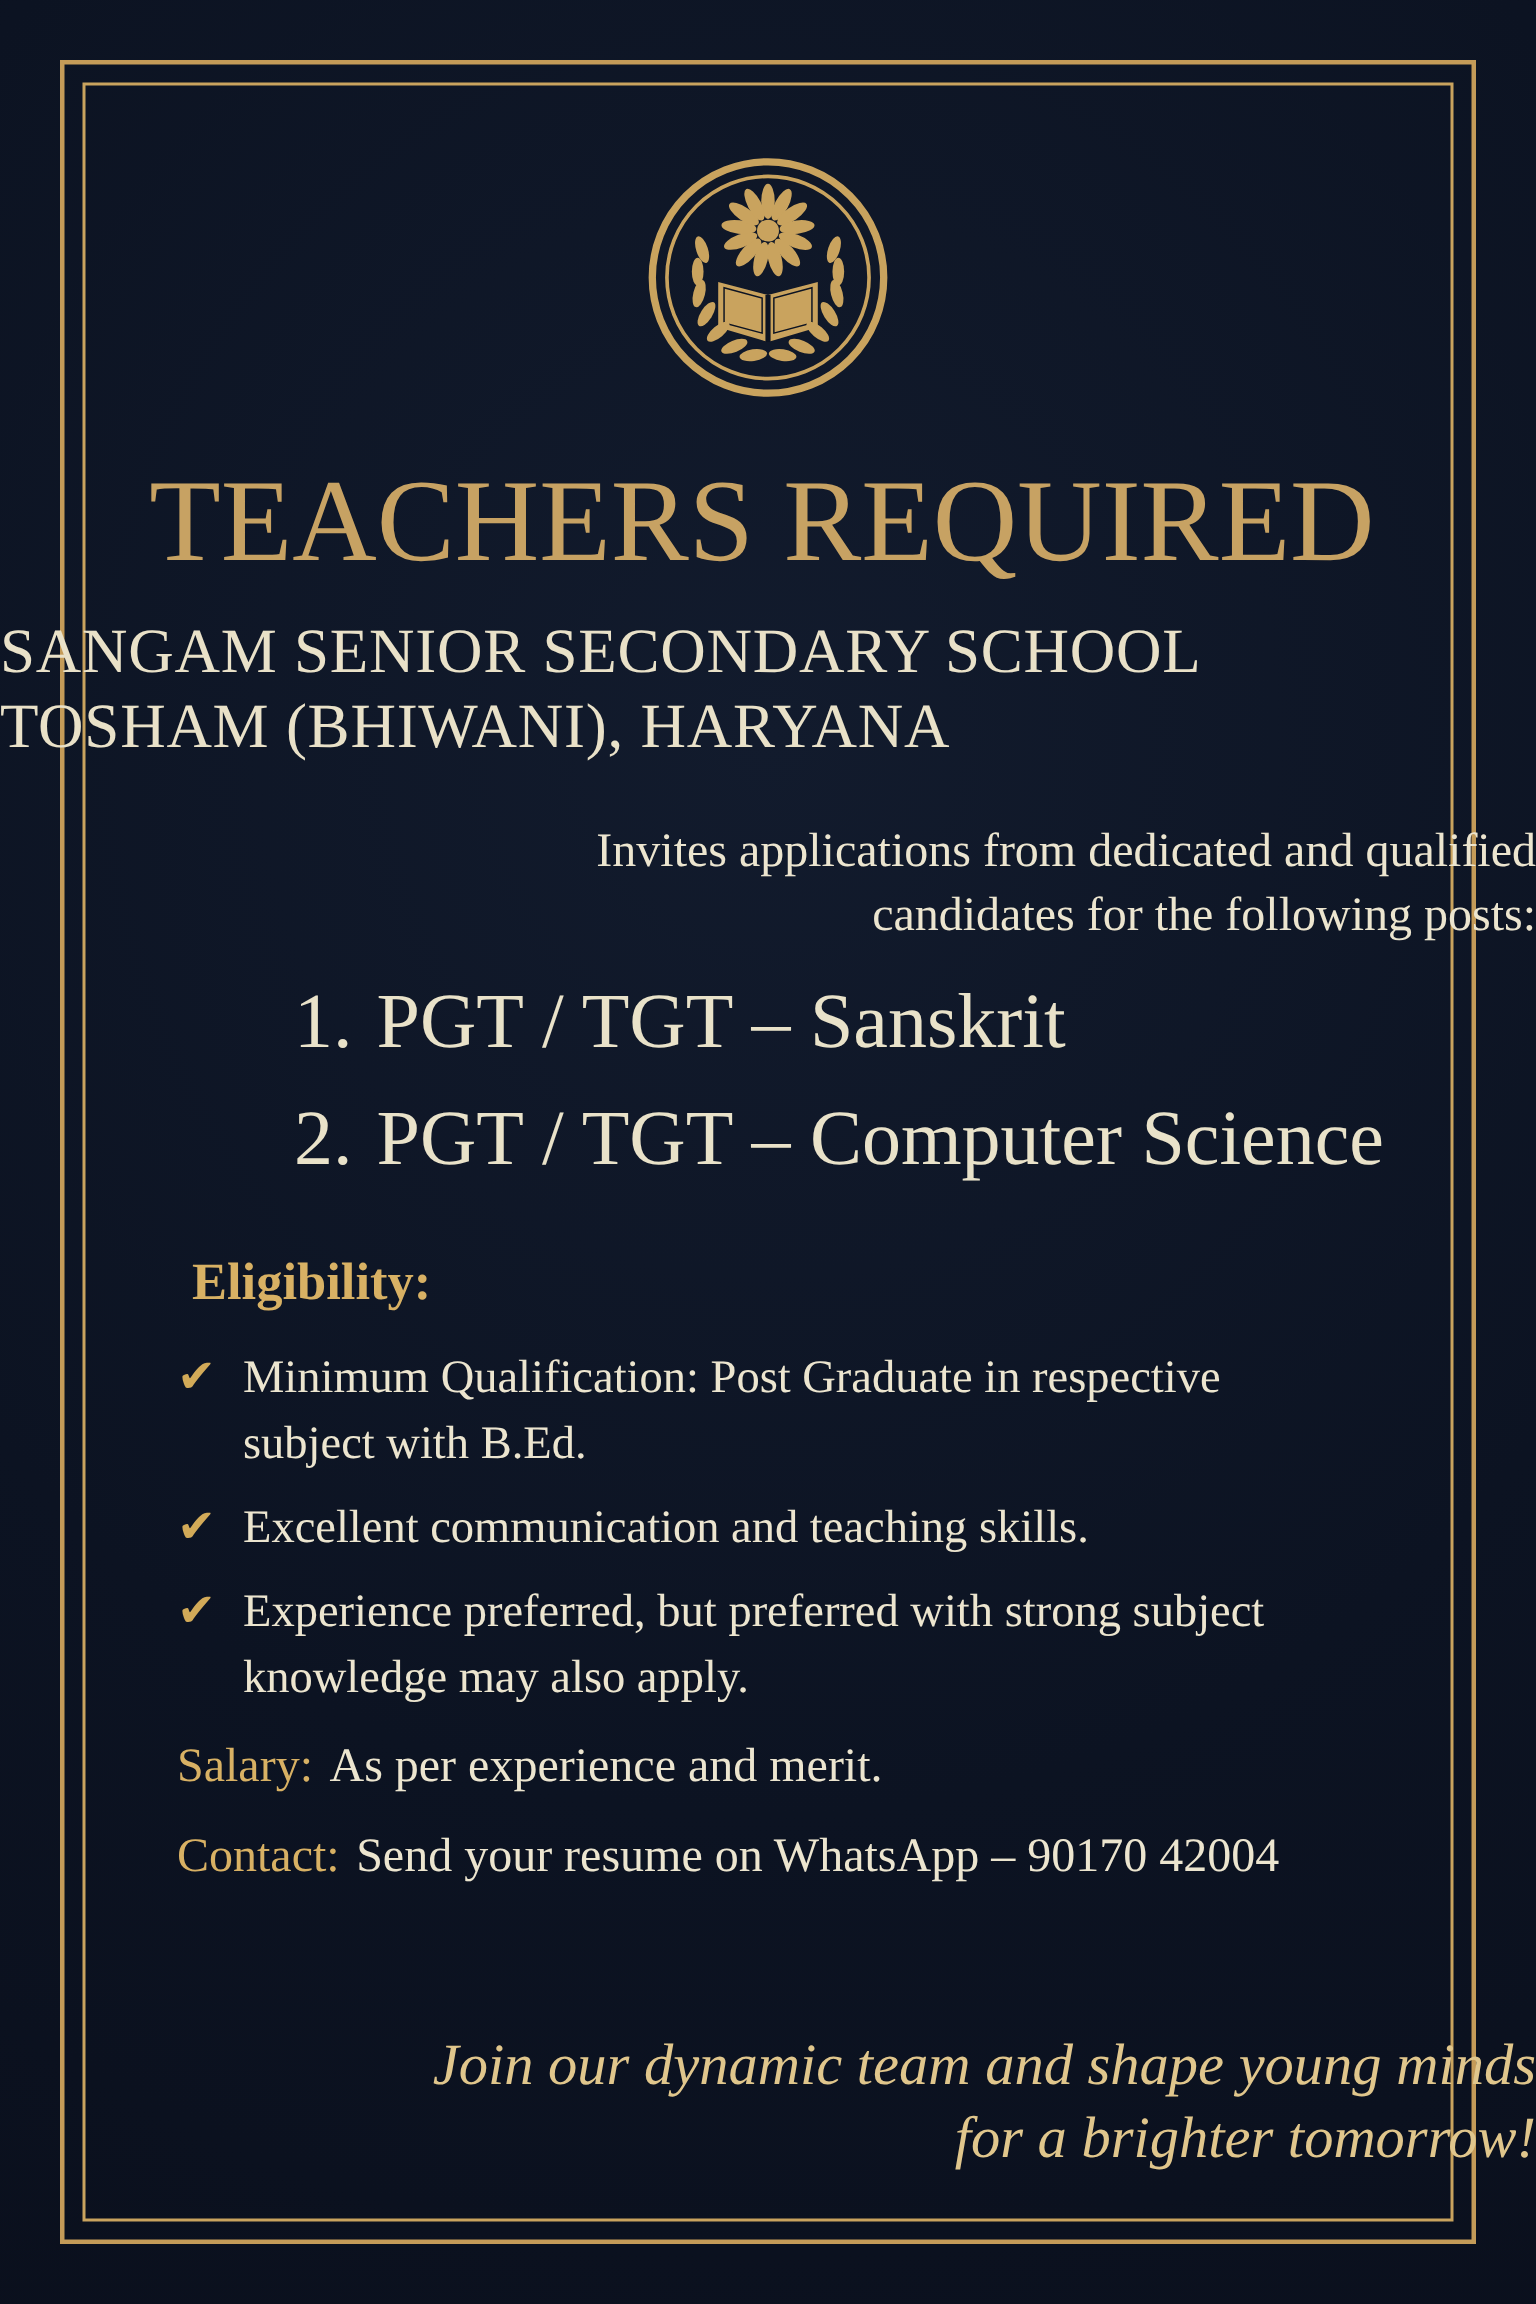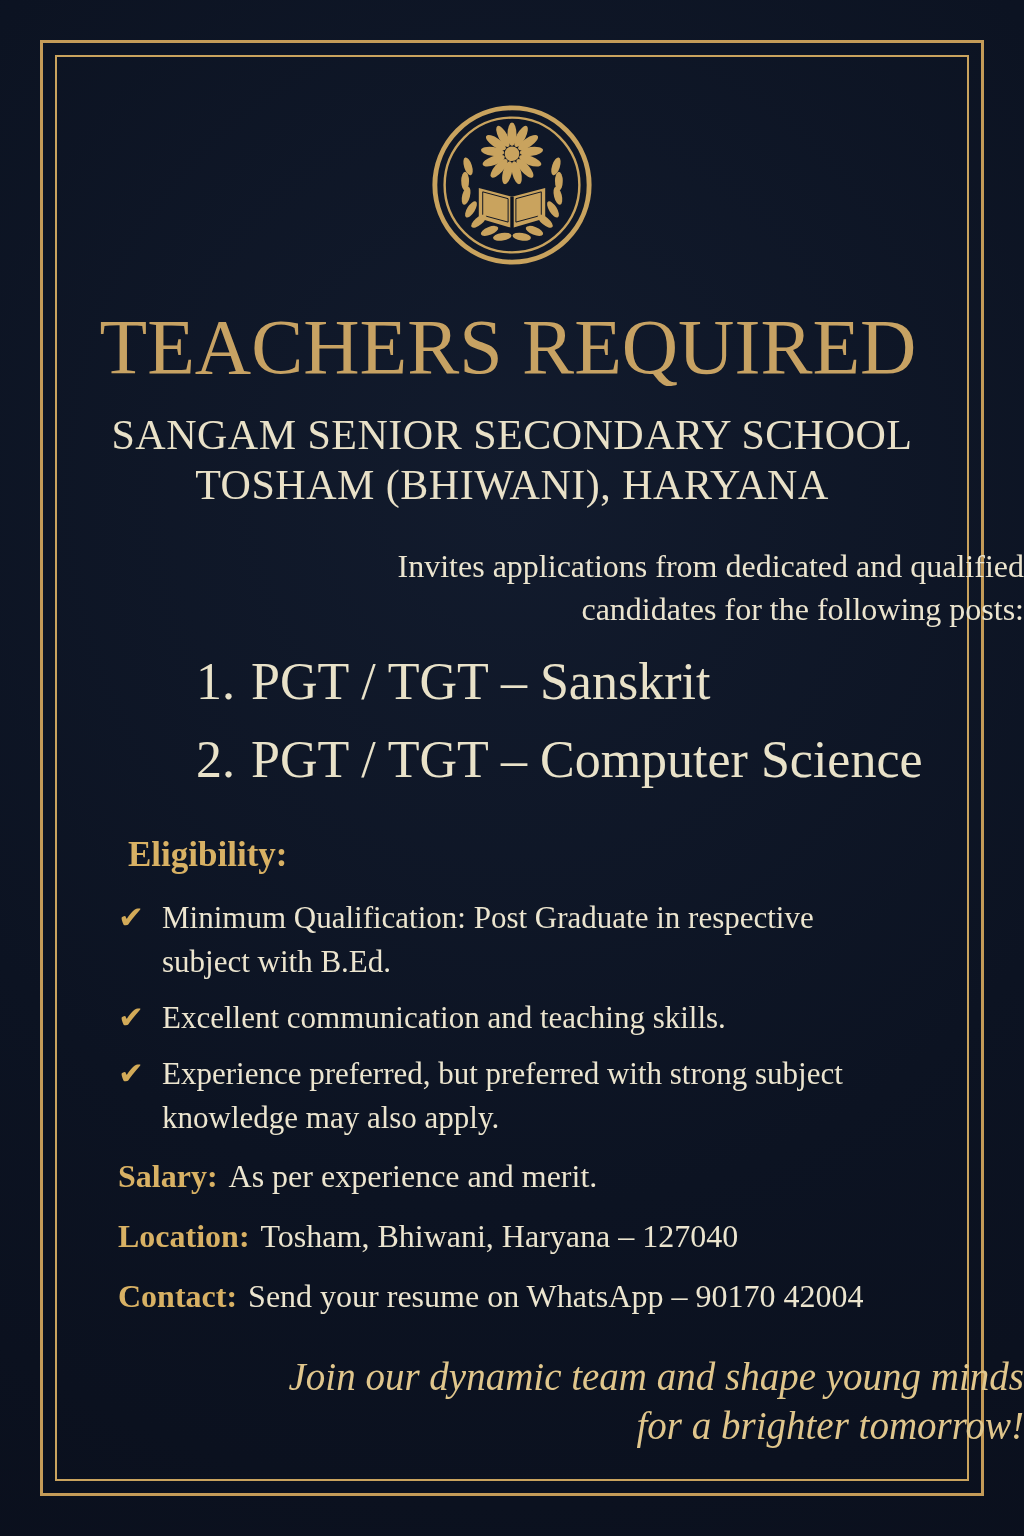--- a/index.html
+++ b/index.html
@@ -30,21 +30,20 @@
     margin:0;
     text-align:center;
     font-size:78px;line-height:1;
     font-weight:400;
     color:#c7a263;
     letter-spacing:0px;
     white-space:nowrap;
   }
   .school{
     position:absolute;top:410px;left:0;right:0;
-    text-align:center;
     font-size:42px;line-height:50px;
     color:#e9e1c8;
     letter-spacing:0.5px;
   }
   .intro{
     position:absolute;top:545px;left:0;right:0;
     text-align:right;
     font-size:32px;line-height:43px;
     color:#ece5cf;
   }
@@ -85,21 +84,21 @@
   }
   .details{
     position:absolute;top:1158px;left:118px;right:60px;
   }
   .detail-row{
     font-size:32px;line-height:36px;
     margin-bottom:24px;
     white-space:nowrap;
   }
   .dlabel{
-    font-weight:700;
+    font-weight:400;
     color:#d8b164;
     margin-right:11px;
   }
   .dvalue{color:#ece5cf;}
   .footer{
     position:absolute;top:1352px;left:0;right:0;
     text-align:right;
     font-style:italic;
     font-size:39px;line-height:49px;
     color:#e0c68c;
@@ -205,23 +204,20 @@
       <span class="check">✔</span>
       <span class="itext">Experience preferred, but preferred with strong subject knowledge may also apply.</span>
     </div>
   </div>
 
   <div class="details">
     <div class="detail-row">
       <span class="dlabel">Salary:</span><span class="dvalue">As per experience and merit.</span>
     </div>
     <div class="detail-row">
-      <span class="dlabel">Location:</span><span class="dvalue">Tosham, Bhiwani, Haryana – 127040</span>
-    </div>
-    <div class="detail-row">
       <span class="dlabel">Contact:</span><span class="dvalue">Send your resume on WhatsApp – 90170 42004</span>
     </div>
   </div>
 
   <div class="footer">
     <div>Join our dynamic team and shape young minds</div>
     <div>for a brighter tomorrow!</div>
   </div>
 
 </div>

